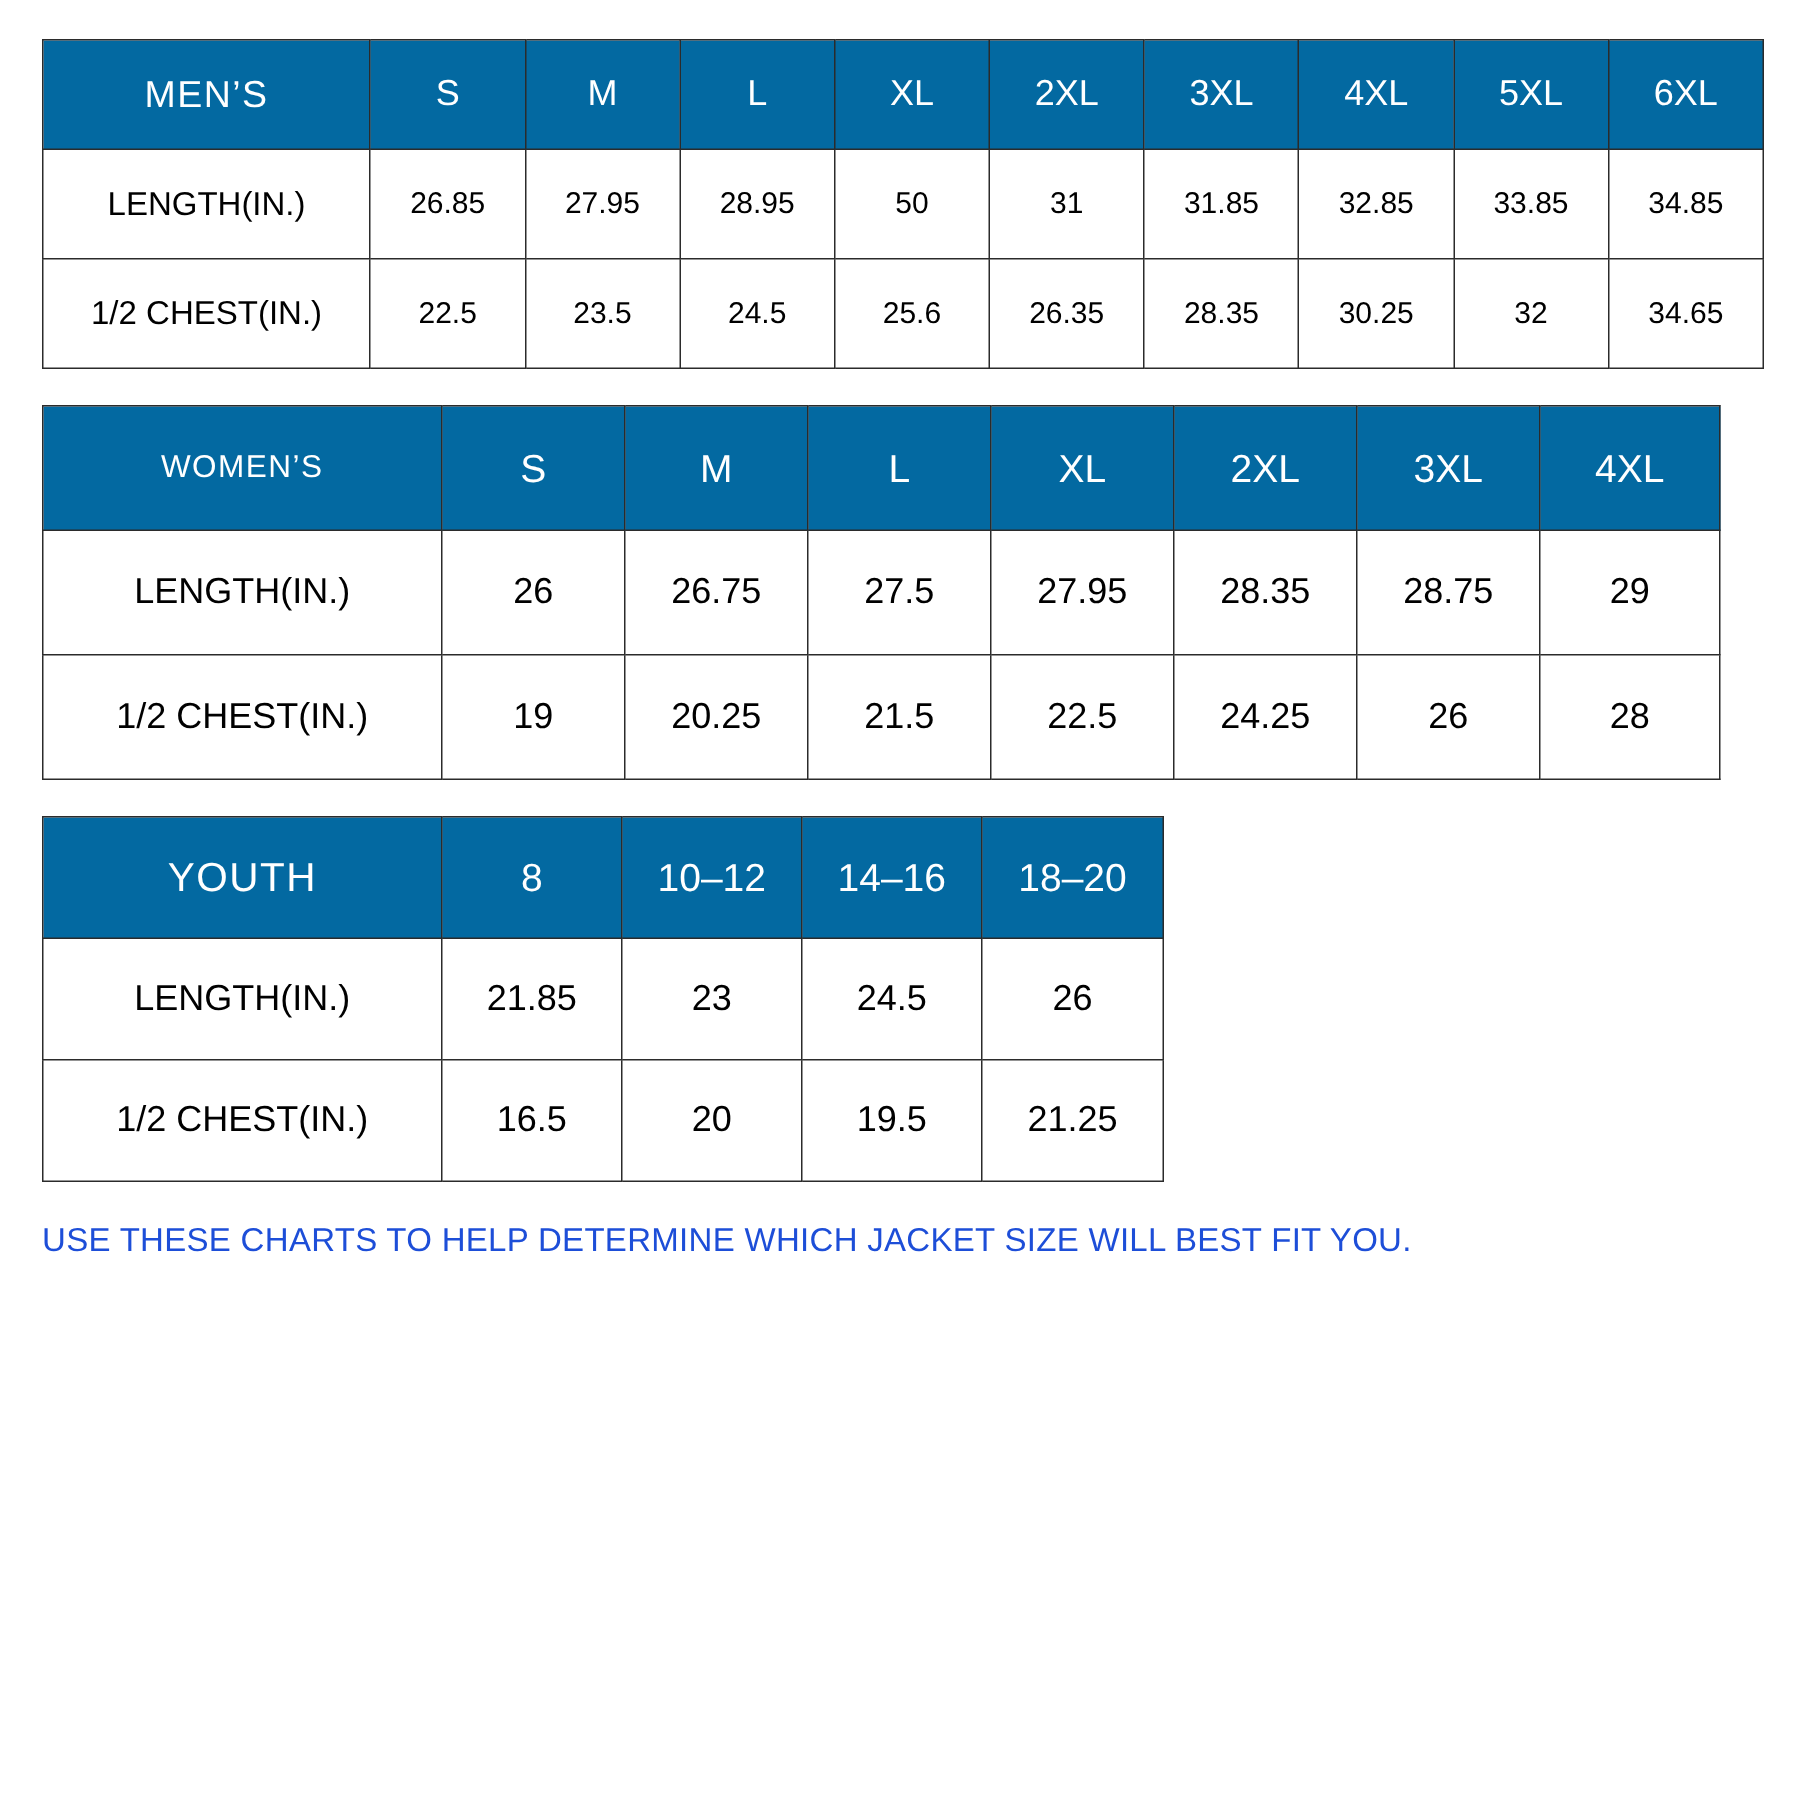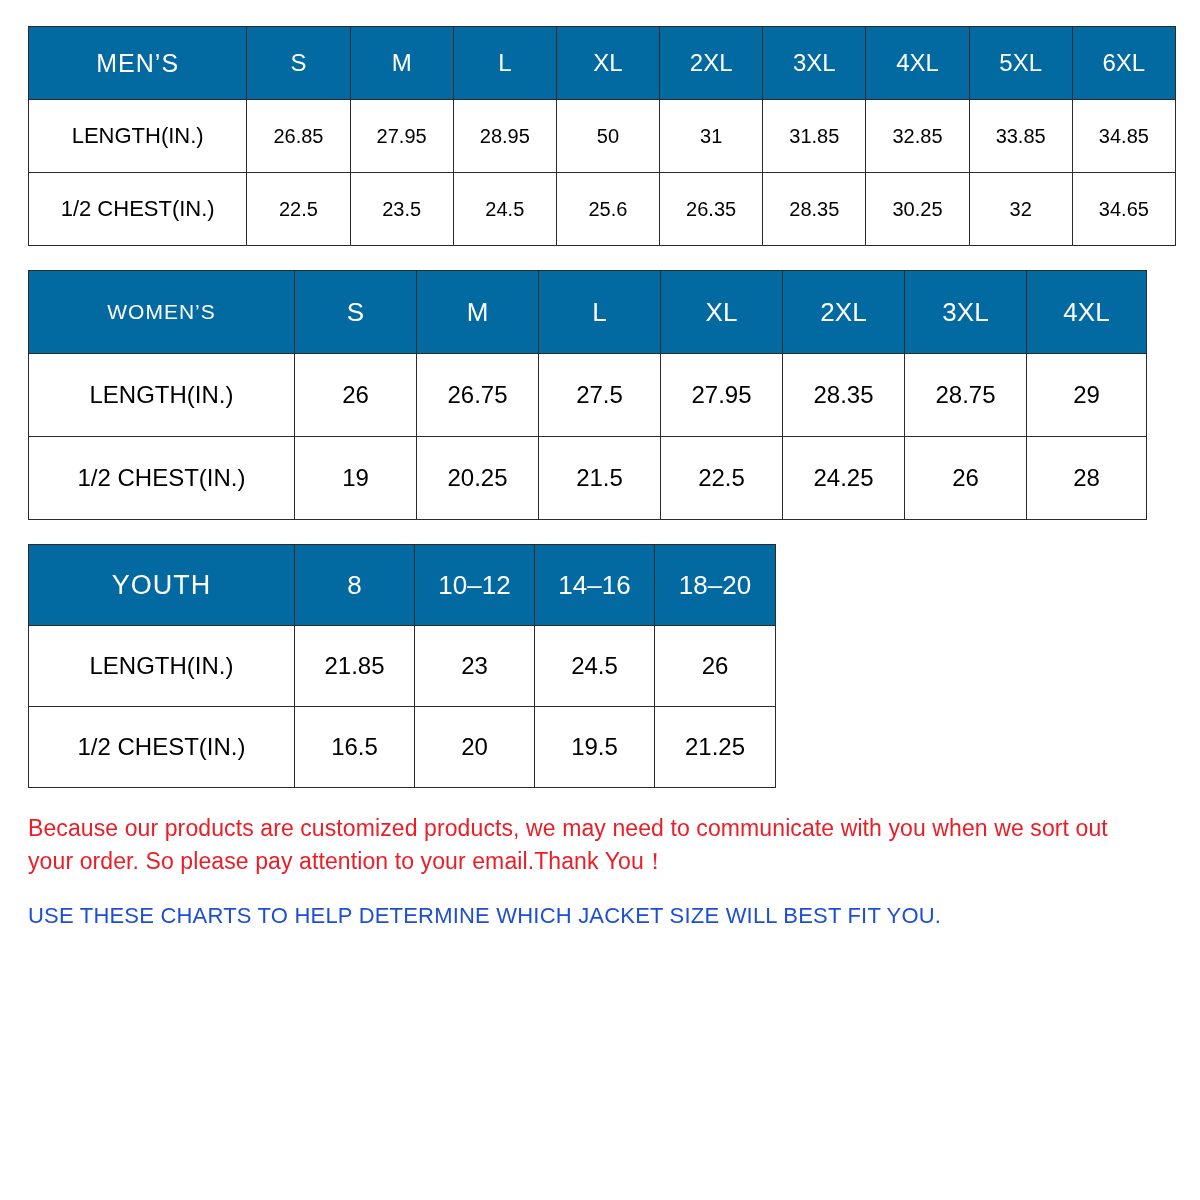--- a/index.html
+++ b/index.html
@@ -223,16 +223,15 @@
       <tr>
         <td class="rowlabel">1/2 CHEST(IN.)</td>
         <td>16.5</td>
         <td>20</td>
         <td>19.5</td>
         <td>21.25</td>
       </tr>
     </tbody>
   </table>
 
-  <div class="note-bottom">Because our products are customized products, we may need to communicate with you when we sort out your order. So please pay attention to your email.Thank You！</div>
   <div class="note-bottom2">USE THESE CHARTS TO HELP DETERMINE WHICH JACKET SIZE WILL BEST FIT YOU.</div>
 
 </div>
 
 </body></html>

